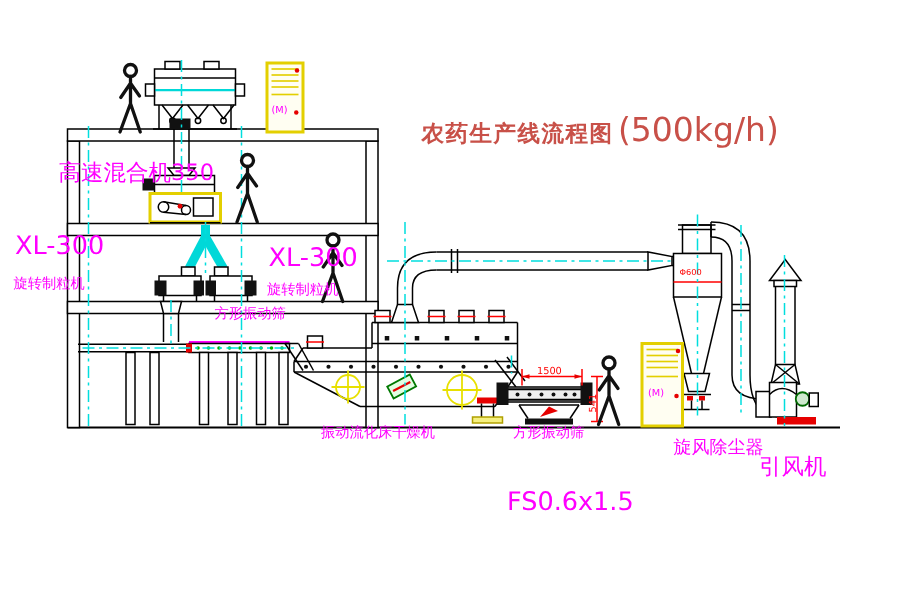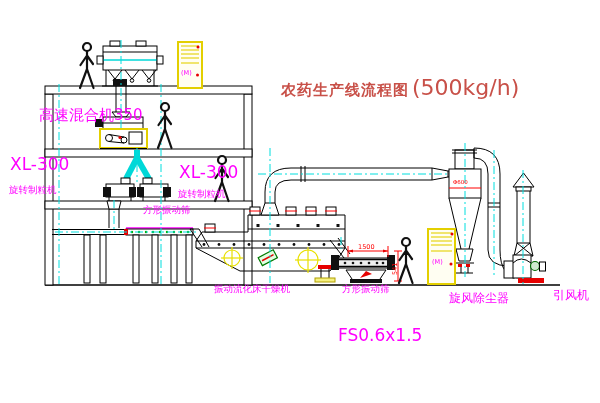--- a/index.html
+++ b/index.html
@@ -361,21 +361,21 @@
 <div class="lbl" style="left:178px;top:189px;font-size:9.5px;">旋转制粒机</div>
 
 <div class="lbl" style="left:143px;top:205px;font-size:9.5px;">方形振动筛</div>
 
 <div class="lbl" style="left:214px;top:284px;font-size:9.5px;">振动流化床干燥机</div>
 
 <div class="lbl" style="left:342px;top:284px;font-size:9.5px;">方形振动筛</div>
 <div class="lbl" style="left:338px;top:294px;font-size:17px;margin-top:33px;">FS0.6x1.5</div>
 
 <div class="lbl" style="left:449px;top:292px;font-size:12px;">旋风除尘器</div>
-<div class="lbl" style="left:506px;top:289px;font-size:12px;margin-left:47px;">引风机</div>
+<div class="lbl" style="left:506px;top:304px;font-size:15px;">引风机</div>
 
 <div class="lbl red" style="left:358px;top:244px;font-size:6.5px;">1500</div>
 <div class="lbl red rot" style="left:392px;top:275px;font-size:6.5px;">541</div>
 <div class="lbl red" style="left:453px;top:180px;font-size:5.5px;">Φ600</div>
 
 <div class="lbl" style="left:181px;top:70px;font-size:6.5px;">(M)</div>
 <div class="lbl" style="left:432px;top:259px;font-size:6.5px;">(M)</div>
 
 </div>
 

